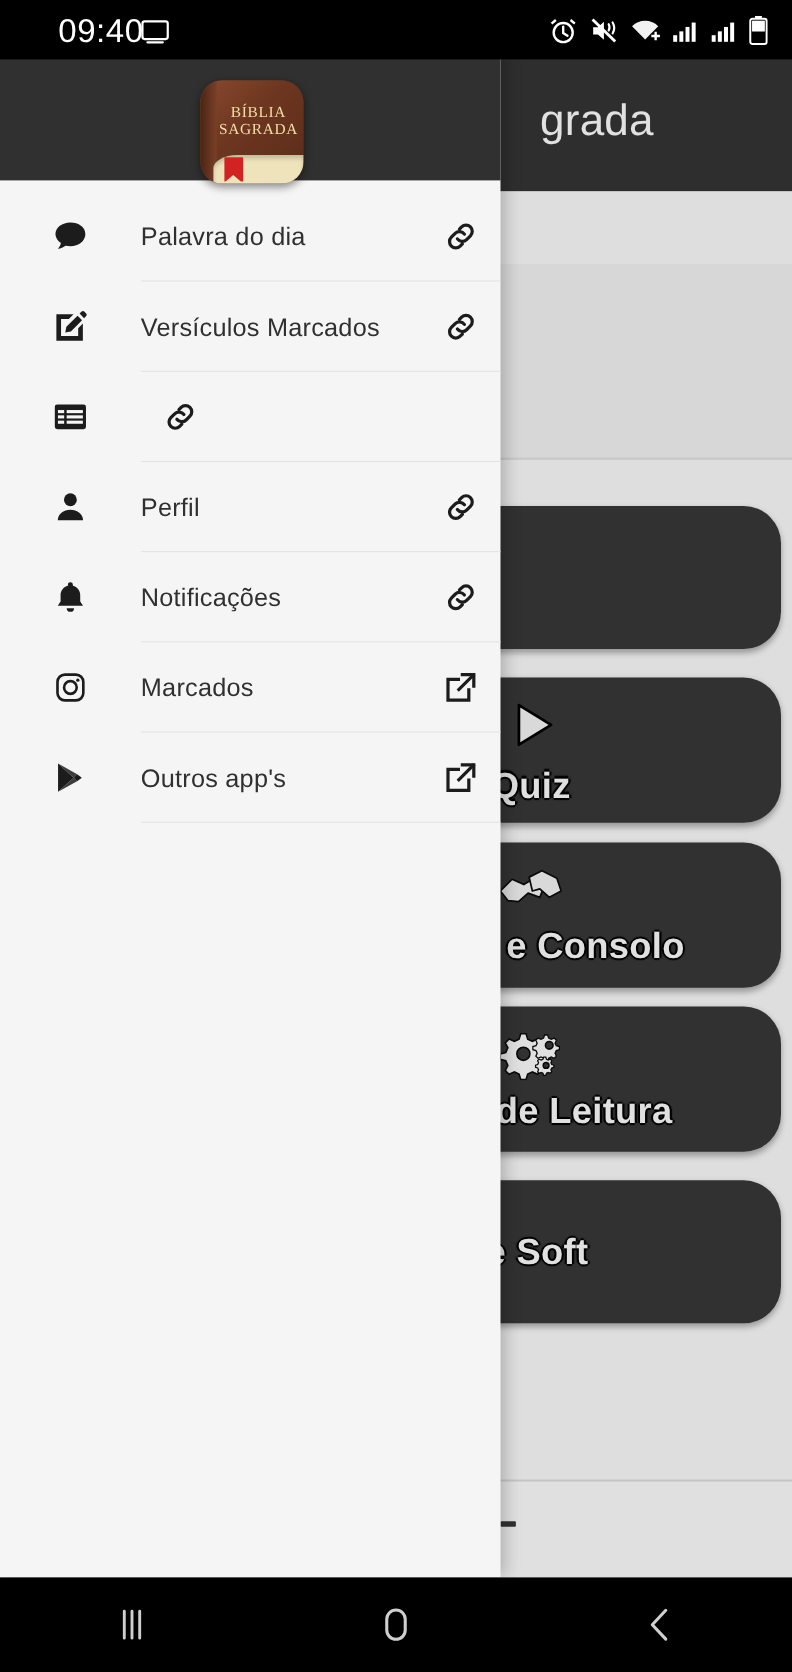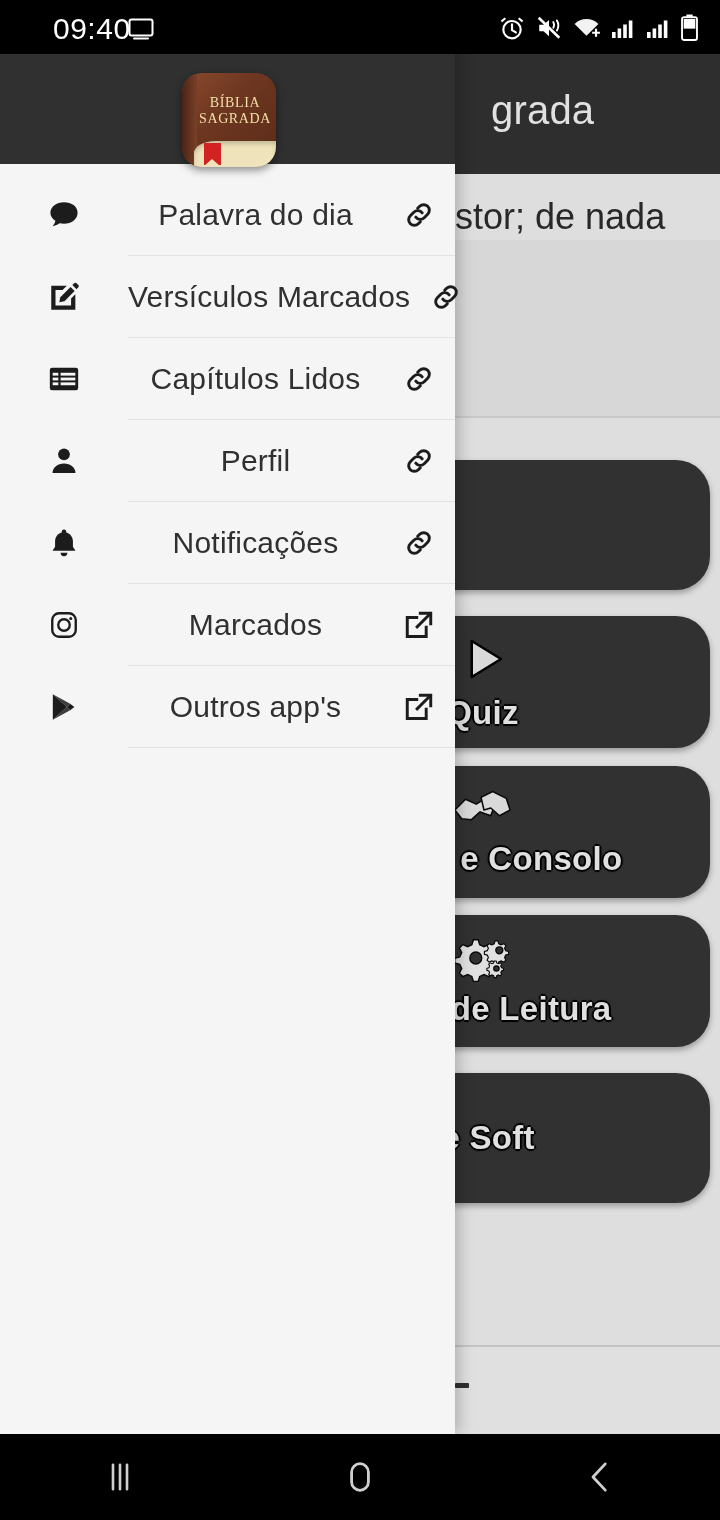--- a/index.html
+++ b/index.html
@@ -129,22 +129,22 @@
   #menu-list { position:absolute; left:0; top:174px; width:455px; }
   .menu-row {
     position:relative; height:82px; display:flex; align-items:center;
     cursor:pointer;
   }
   .menu-leading {
     width:128px; flex:0 0 128px;
     display:flex; align-items:center; justify-content:center;
   }
   .menu-label {
-    flex:1; font-size:30px; color:#303030; font-weight:400;
-    letter-spacing:.2px; white-space:nowrap;text-align:center;
+    flex:1; font-size:23px; color:#303030; font-weight:400;
+    letter-spacing:.2px; white-space:nowrap;
   }
   .menu-trailing {
     width:72px; flex:0 0 72px;
     display:flex; align-items:center; justify-content:center;
   }
   .menu-divider {
     position:absolute; left:128px; right:0; bottom:0;
     height:1px; background:#e3e3e3;
   }
 
@@ -162,21 +162,20 @@
 <div id="app-background">
 
   <div id="bg-appbar">
     <div id="bg-appbar-title">grada</div>
   </div>
 
   <div id="bg-content">
   </div>
 
   <div id="bg-verse-panel"></div>
-  <div id="bg-verse">stor; de nada</div>
 
   <div class="bg-btn" style="top:460px;height:130px;">
     <span class="bg-btn-label"></span>
   </div>
 
   <div class="bg-btn" style="top:616px;height:132px;text-align:right;">
     <span class="bg-btn-icon">
       <svg width="54" height="54" viewBox="0 0 24 24">
         <path d="M7 4 L20 12 L7 20 Z" fill="#e0e0e0" stroke="#000" stroke-width="1.1" stroke-linejoin="round"></path>
       </svg>
@@ -333,21 +332,20 @@
         <svg width="34" height="34" viewBox="0 0 24 24" fill="#1c1c1c">
           <rect x="2" y="4" width="20" height="16" rx="1.6"></rect>
           <rect x="4" y="7.6" width="4" height="2" fill="#f5f5f5"></rect>
           <rect x="9.6" y="7.6" width="10.4" height="2" fill="#f5f5f5"></rect>
           <rect x="4" y="11" width="4" height="2" fill="#f5f5f5"></rect>
           <rect x="9.6" y="11" width="10.4" height="2" fill="#f5f5f5"></rect>
           <rect x="4" y="14.4" width="4" height="2" fill="#f5f5f5"></rect>
           <rect x="9.6" y="14.4" width="10.4" height="2" fill="#f5f5f5"></rect>
         </svg>
       </span>
-      <span class="menu-label">Capítulos Lidos</span>
       <span class="menu-trailing">
         <svg width="32" height="32" viewBox="0 0 24 24" fill="none" stroke="#1c1c1c" stroke-width="2.2" stroke-linecap="round">
           <path d="M9.6 13.6a4.2 4.2 0 0 0 6.3.5l2.6-2.6a4.2 4.2 0 0 0-6-6l-1.5 1.5"></path>
           <path d="M14.4 10.4a4.2 4.2 0 0 0-6.3-.5l-2.6 2.6a4.2 4.2 0 0 0 6 6l1.5-1.5"></path>
         </svg>
       </span>
       <span class="menu-divider"></span>
     </div>
 
     <div class="menu-row">

